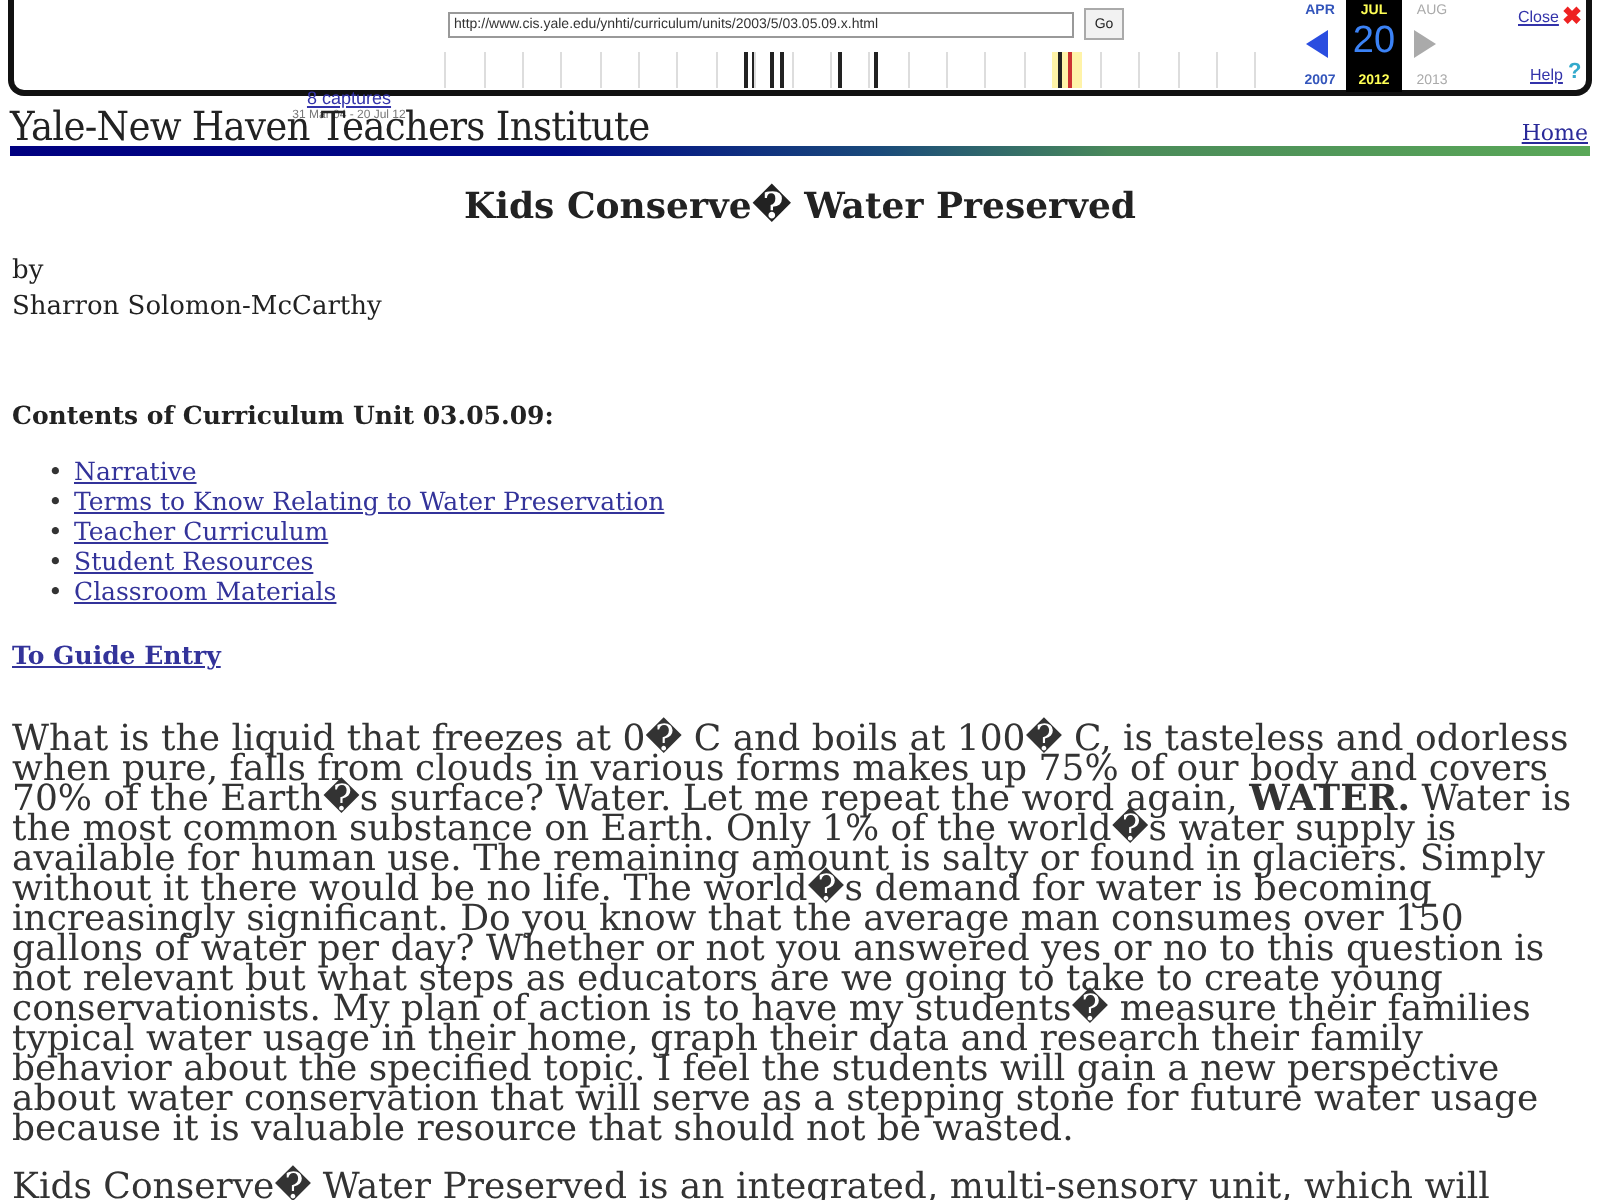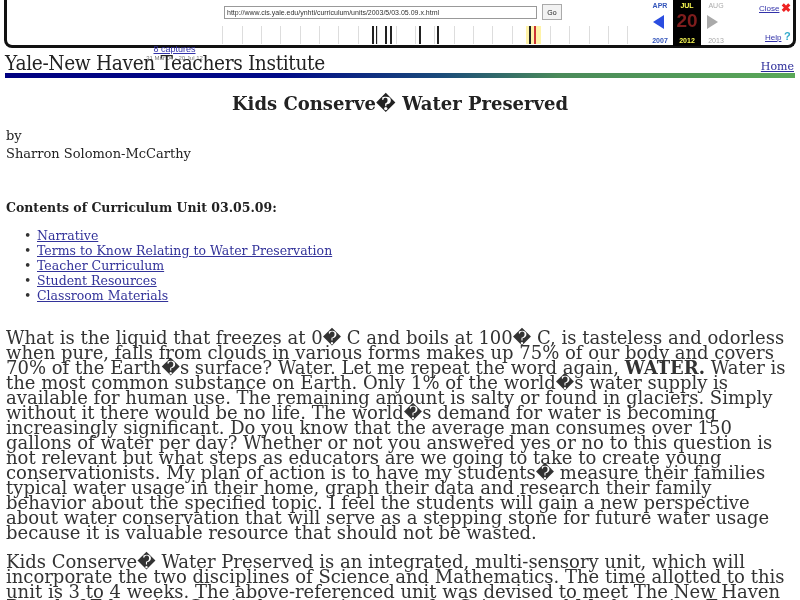--- a/index.html
+++ b/index.html
@@ -42,21 +42,21 @@
     .timeline .cap { position: absolute; top: 2px; width: 2px; height: 18px; background: #222; }
     .timeline .hl { position: absolute; top: 2px; width: 15px; height: 18px; background: #fff3a8; }
     .timeline .cap.cur { background: #c33; }
     .nav-months { position: absolute; left: 638px; top: 0; width: 110px; height: 45px; font-size: 7px; font-weight: bold; }
     .nav-months .m { position: absolute; top: 2px; width: 30px; text-align: center; }
     .nav-months .y { position: absolute; bottom: 1px; width: 30px; text-align: center; }
     .cur-col { position: absolute; left: 28px; top: 0; width: 28px; height: 46px; background: #000; }
     .prev-c { color: #3355bb; }
     .next-c { color: #aaa; font-weight: normal; }
     .cur-c { color: #ffff55; }
-    .day { position: absolute; left: 28px; top: 10px; width: 28px; text-align: center; font-size: 19px; font-weight: bold; color: #7f1d1d; }
+    .day { position: absolute; left: 28px; top: 10px; width: 28px; text-align: center; font-size: 19px; font-weight: normal; color: #3b82f6; }
     .arr-l { position: absolute; left: 8px; top: 15px; width: 0; height: 0; border-top: 7px solid transparent; border-bottom: 7px solid transparent; border-right: 11px solid #2a4de0; }
     .arr-r { position: absolute; left: 62px; top: 15px; width: 0; height: 0; border-top: 7px solid transparent; border-bottom: 7px solid transparent; border-left: 11px solid #aaa; }
     .close-link { position: absolute; left: 752px; top: 4px; font-size: 8px; color: #3333aa; text-decoration: underline; }
     .close-x { position: absolute; left: 774px; top: 1px; font-size: 12px; color: #e22; font-weight: bold; }
     .help-link { position: absolute; left: 758px; top: 33px; font-size: 8px; color: #3333aa; text-decoration: underline; }
     .help-q { position: absolute; left: 777px; top: 30px; font-size: 11px; color: #33aacc; font-weight: bold; }
 
     
     .site-header { position: absolute; left: 5px; top: 50px; width: 790px; height: 30px; }
     .site-title { position: absolute; left: 0; top: 1px; font-family: "DejaVu Serif", serif; font-size: 20px; color: #222; letter-spacing: -0.4px; transform: scaleX(0.93); transform-origin: left; }
@@ -154,17 +154,20 @@
 
   <div class="contents-h">Contents of Curriculum Unit 03.05.09:</div>
   <ul class="toc">
     <li><a href="#">Narrative</a></li>
     <li><a href="#">Terms to Know Relating to Water Preservation</a></li>
     <li><a href="#">Teacher Curriculum</a></li>
     <li><a href="#">Student Resources</a></li>
     <li><a href="#">Classroom Materials</a></li>
   </ul>
 
+  <div class="guide">
+    <a href="#">To Guide Entry</a>
+  </div>
 
   <p class="body p1"><span>What is the liquid that freezes at 0� C and boils at 100� C, is tasteless and odorless when pure, falls from clouds in various forms makes up 75% of our body and covers 70% of the Earth�s surface? Water. Let me repeat the word again, </span><b>WATER.</b><span> Water is the most common substance on Earth. Only 1% of the world�s water supply is available for human use. The remaining amount is salty or found in glaciers. Simply without it there would be no life. The world�s demand for water is becoming increasingly significant. Do you know that the average man consumes over 150 gallons of water per day? Whether or not you answered yes or no to this question is not relevant but what steps as educators are we going to take to create young conservationists. My plan of action is to have my students� measure their families typical water usage in their home, graph their data and research their family behavior about the specified topic. I feel the students will gain a new perspective about water conservation that will serve as a stepping stone for future water usage because it is valuable resource that should not be wasted.</span></p>
 
   <p class="body p2">Kids Conserve� Water Preserved is an integrated, multi-sensory unit, which will incorporate the two disciplines of Science and Mathematics. The time allotted to this unit is 3 to 4 weeks. The above-referenced unit was devised to meet The New Haven Board of Education Curriculum requirements for Science and Mathematics. For Science the students are required to use and develop a critical understanding of the ecology in relation to natural resources, science and technology through</p>
 </div>
 
 </body></html>

